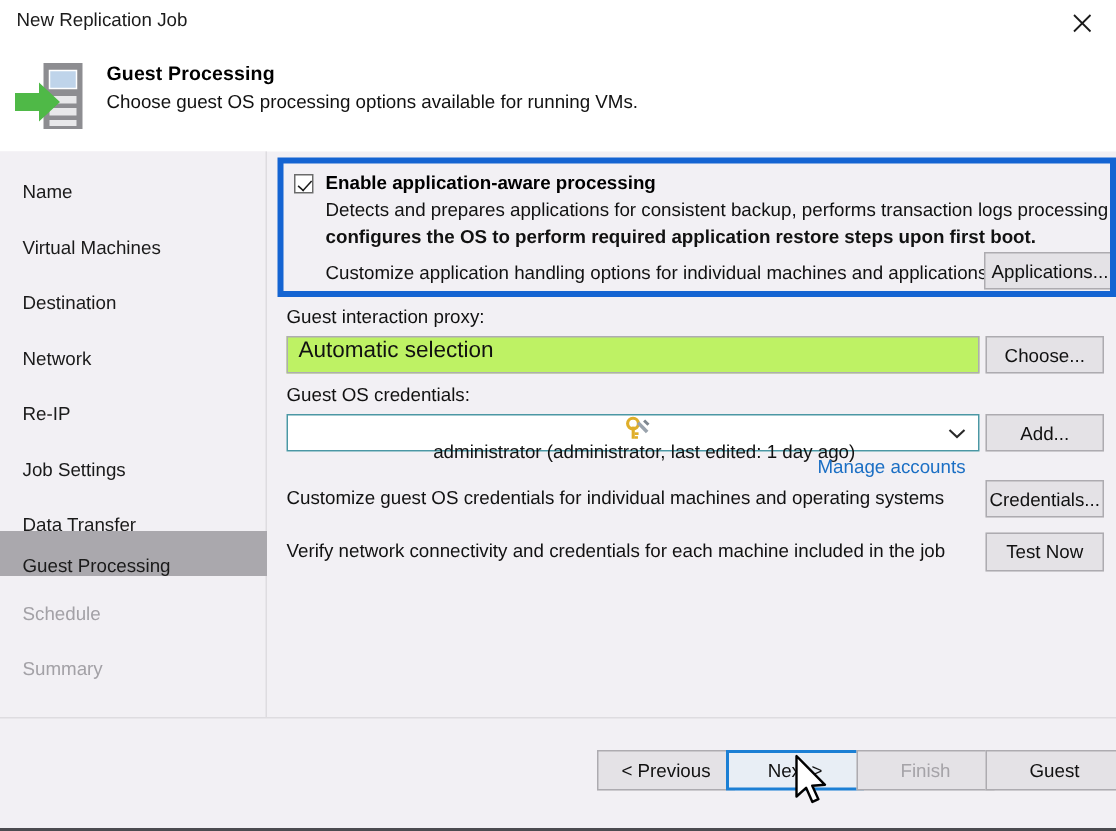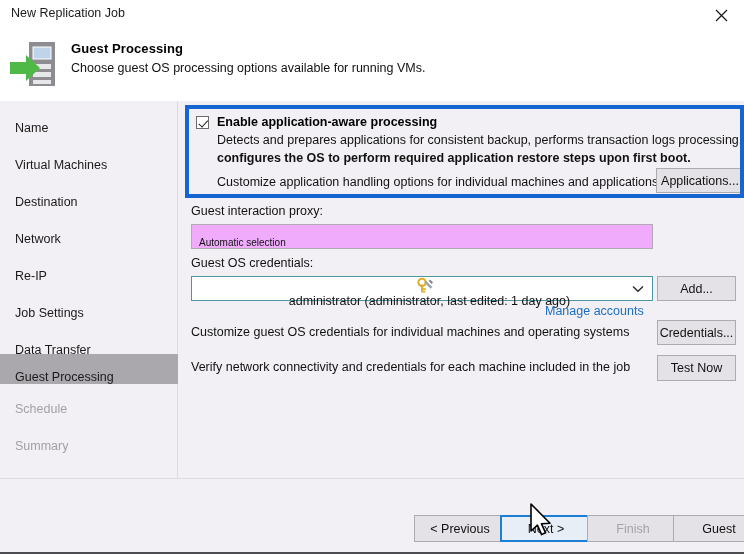--- a/index.html
+++ b/index.html
@@ -206,27 +206,27 @@
     color: #111111;
     white-space: nowrap;
   }
   .lbl-proxy { left: 12px; top: 103px; }
   .lbl-creds { left: 12px; top: 155px; }
 
   .textbox {
     position: absolute;
     left: 12px;
     width: 462px; height: 25px;
-    background: #f0abfc;
+    background: #bef264;
     border: 1px solid #aeacb1;
     box-sizing: border-box;
     display: flex;
-    align-items: flex-end;
+    align-items: flex-start;
     padding-left: 7px;
-    font-size: 10px;
+    font-size: 15px;
     color: #111111;
   }
   .textbox-proxy { top: 123px; }
 
   .combobox {
     position: absolute;
     left: 12px; top: 175px;
     width: 462px; height: 25px;
     background: #ffffff;
     border: 1px solid #4b97a4;
@@ -293,25 +293,24 @@
   .footer {
     position: absolute;
     left: 0; top: 478px;
     width: 744px; height: 74px;
     background: #f2f0f4;
     border-top: 1px solid #dedce0;
     box-sizing: border-box;
   }
   .btn-footer {
     position: absolute;
-    top: 36px;
+    top: 21px;
     width: 92px; height: 27px;
     background: #e4e2e6;
     border: 1px solid #adabb0;
-    margin-left: 16px;
   }
   .btn-previous { left: 398px; }
   .btn-next {
     left: 484px;
     border: 2px solid #1b7fd4;
     background: #e8eef5;
   }
   .btn-finish { left: 571px; }
   .btn-cancel { left: 657px; }
 
@@ -398,20 +397,21 @@
         <div class="desc-line desc-1">Detects and prepares applications for consistent backup, performs transaction logs processing, and</div>
         <div class="desc-line desc-2">configures the OS to perform required application restore steps upon first boot.</div>
         <div class="desc-line desc-3">Customize application handling options for individual machines and applications</div>
         <div class="btn btn-applications">Applications...</div>
       </div>
 
       <div class="lbl lbl-proxy">Guest interaction proxy:</div>
       <div class="textbox textbox-proxy">
         <span>Automatic selection</span>
       </div>
+      <div class="btn btn-choose">Choose...</div>
 
       <div class="lbl lbl-creds">Guest OS credentials:</div>
       <div class="combobox">
         <svg class="key-icon" width="17" height="17" viewBox="0 0 17 17">
           <circle cx="5" cy="5.4" r="3.6" fill="none" stroke="#dfae2a" stroke-width="2.1"></circle>
           <rect x="4.1" y="7.4" width="2.1" height="8.1" fill="#dfae2a"></rect>
           <rect x="6.1" y="11.2" width="2.6" height="1.8" fill="#dfae2a"></rect>
           <rect x="6.1" y="13.8" width="2.2" height="1.7" fill="#dfae2a"></rect>
           <path d="M9.2 4.0 L15.3 10.1 L13.6 11.8 L7.6 5.7 Z" fill="#9aa3ad"></path>
           <path d="M13.1 2.6 L16.0 5.5 L14.6 6.9 L11.7 4.0 Z" fill="#7d868f"></path>

